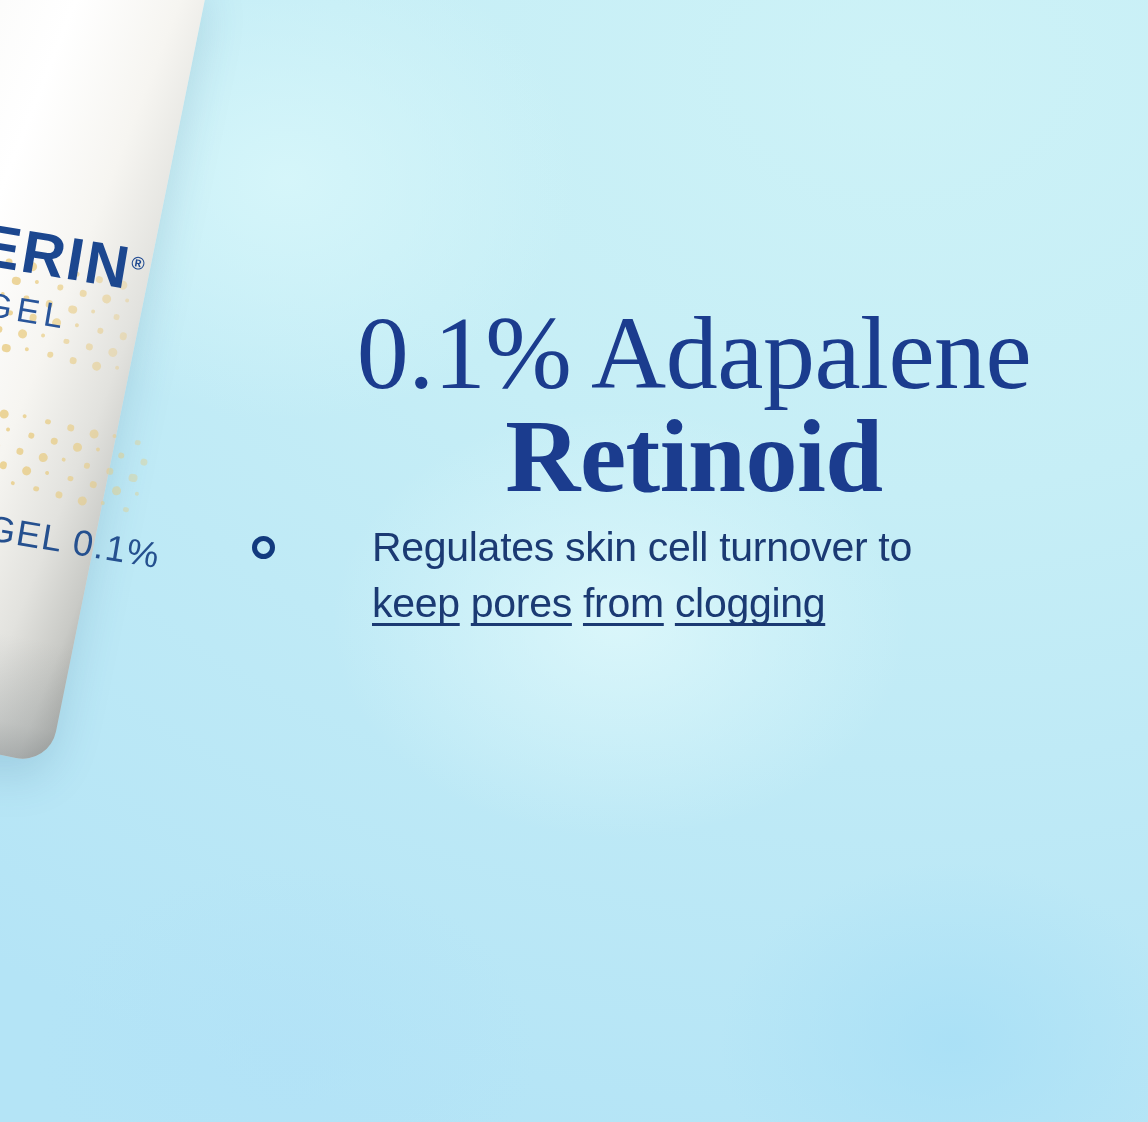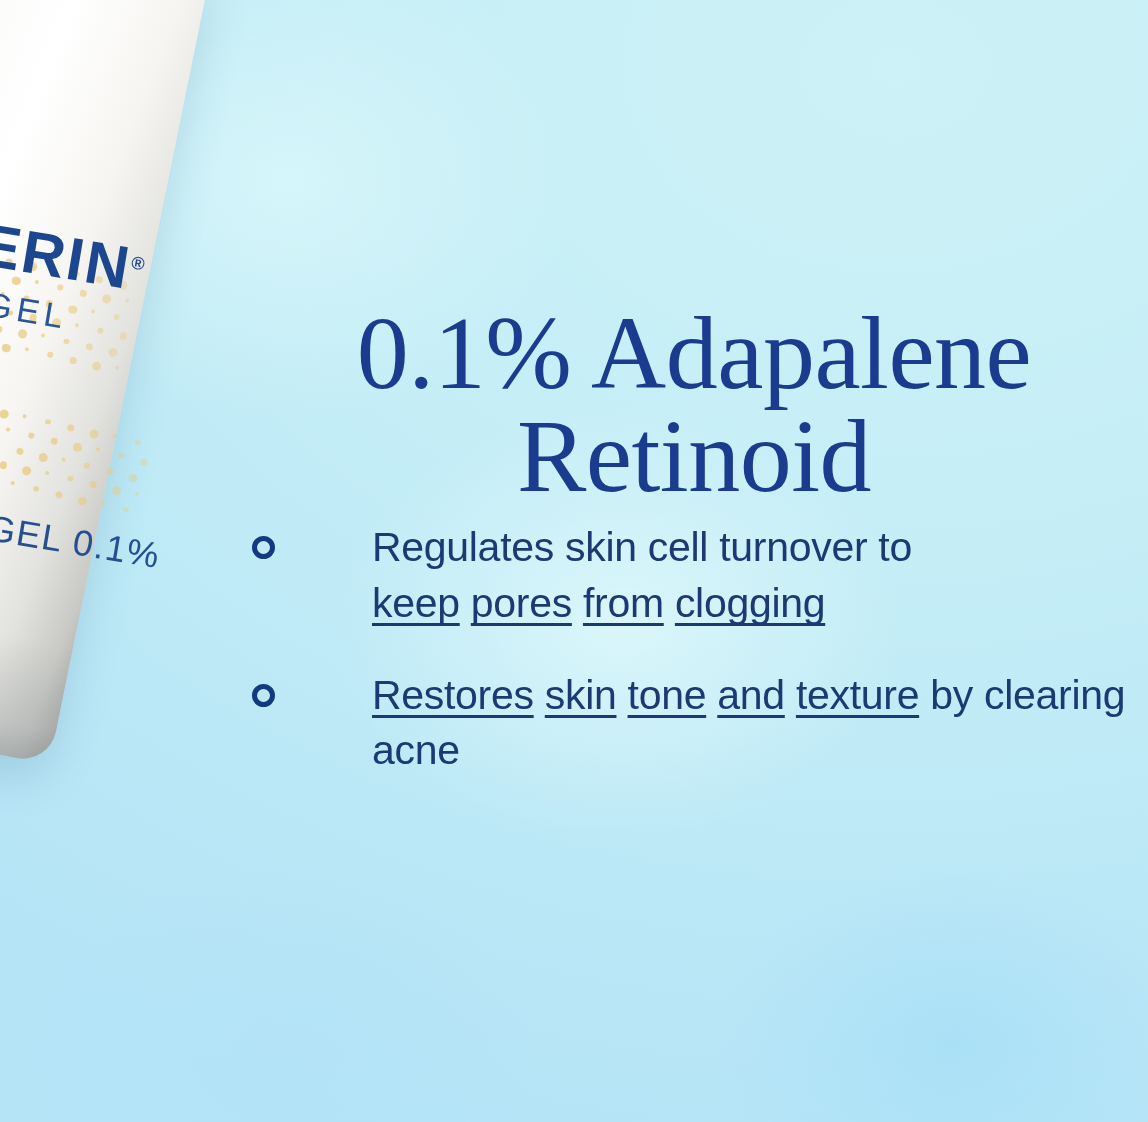--- a/index.html
+++ b/index.html
@@ -199,21 +199,21 @@
     top: 232px;
     width: 860px;
     text-align: center;
     font-family: "Liberation Serif", serif;
     font-size: 104px;
     line-height: 0.99;
     font-weight: 400;
     color: #1b3c8e;
     letter-spacing: -0.5px;
   }
-  #headline .ln2 { display: block; }
+  #headline .ln2 { display: block; font-weight: bold; }
 
   #bullets {
     position: absolute;
     left: 0;
     top: 520px;
     width: 880px;
   }
   .bullet {
     position: relative;
     display: flex;
@@ -374,20 +374,16 @@
     <h1 id="headline">
       <span class="ln1">0.1% Adapalene</span>
       <span class="ln2">Retinoid</span>
     </h1>
 
     <ul id="bullets" style="margin: 0px; padding: 0px;">
         <li class="bullet" style="list-style: none;">
           <span class="bullet-marker"></span>
           <span class="bullet-text"><span>Regulates skin cell turnover to </span><span class="u">keep</span>&nbsp;<span class="u">pores</span>&nbsp;<span class="u">from</span>&nbsp;<span class="u">clogging</span></span>
         </li>
-        <li class="bullet" style="list-style: none;">
-          <span class="bullet-marker"></span>
-          <span class="bullet-text"><span class="u">Restores</span>&nbsp;<span class="u">skin</span>&nbsp;<span class="u">tone</span>&nbsp;<span class="u">and</span>&nbsp;<span class="u">texture</span><span> by clearing acne</span></span>
-        </li>
       </ul>
 
   </div>
 </div>
 
 </body></html>

